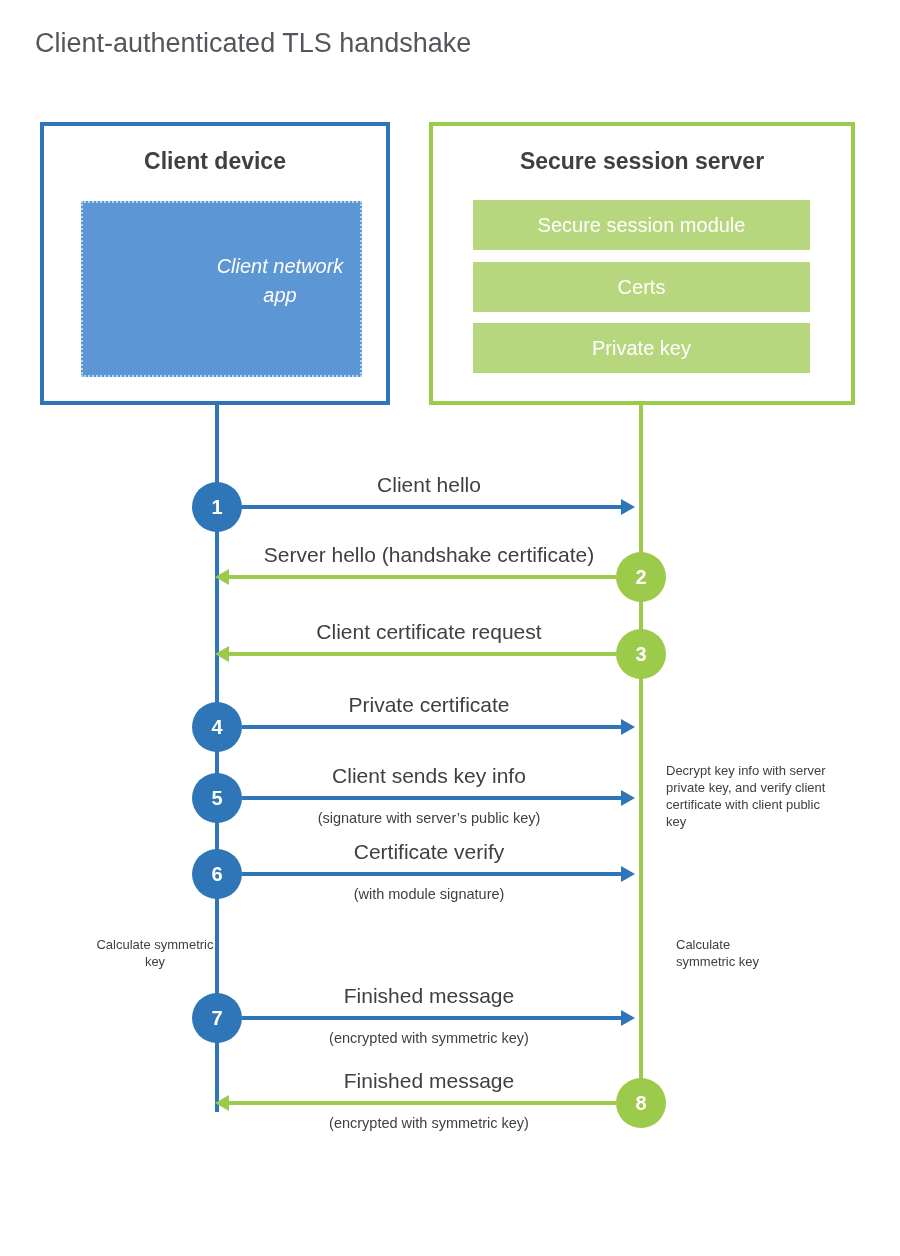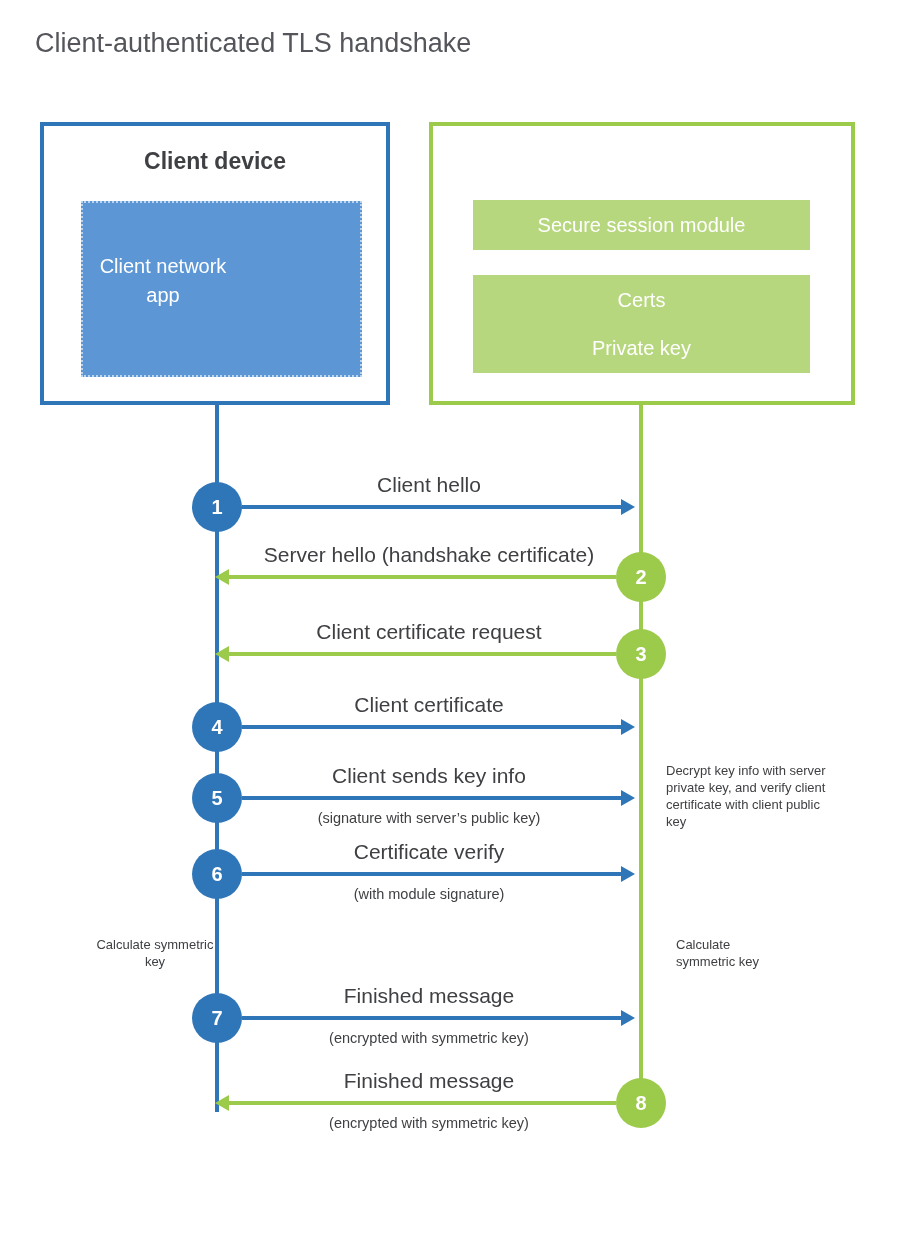--- a/index.html
+++ b/index.html
@@ -12,29 +12,29 @@
     font-size:27px;font-weight:300;color:var(--text-gray);
   }
   
   .actor{position:absolute;top:122px;height:283px;background:#fff;box-sizing:border-box;}
   .client-box{left:40px;width:350px;border:4px solid var(--blue);}
   .server-box{left:429px;width:426px;border:4px solid var(--green);}
   .box-title{margin-top:22px;text-align:center;font-size:23px;font-weight:700;color:var(--text-dark);}
   .client-app{
     position:absolute;left:37px;top:75px;width:281px;height:176px;
     background:var(--blue-fill);border:2px dotted #BCD5EF;box-sizing:border-box;
-    display:flex;align-items:center;justify-content:flex-start;text-align:center;
-    color:#fff;font-size:20px;padding-bottom:16px;
+    display:flex;align-items:center;justify-content:flex-end;text-align:center;
+    color:#fff;font-size:20px;padding-bottom:16px;font-style:italic;
   }
   .client-app span{display:block;width:160px;line-height:1.45;}
   .bar{
     position:absolute;left:40px;width:337px;height:50px;background:var(--green-fill);
     color:#fff;font-size:20px;display:flex;align-items:center;justify-content:center;
   }
-  .bar1{top:74px}.bar2{top:149px}.bar3{top:197px}
+  .bar1{top:74px}.bar2{top:136px}.bar3{top:197px}
   
   .lifeline{position:absolute;top:405px;width:4px;height:707px;}
   .client-lifeline{left:215px;background:var(--blue);}
   .server-lifeline{left:639px;background:var(--green);}
   
   .step{position:absolute;left:192px;width:474px;height:100px;}
   .s1{top:457px}.s2{top:527px}.s3{top:604px}.s4{top:677px}
   .s5{top:748px}.s6{top:824px}.s7{top:968px}.s8{top:1053px}
   .badge{
     position:absolute;top:25px;width:50px;height:50px;border-radius:50%;
@@ -65,20 +65,21 @@
   <div class="page-title">Client-authenticated TLS handshake</div>
 
   <div class="actor client-box">
     <div class="box-title">Client device</div>
     <div class="client-app">
       <span>Client network app</span>
     </div>
   </div>
 
   <div class="actor server-box">
+    <div class="box-title">Secure session server</div>
     <div class="bar bar1">Secure session module</div>
     <div class="bar bar2">Certs</div>
     <div class="bar bar3">Private key</div>
   </div>
 
   <div class="lifeline client-lifeline"></div>
   <div class="lifeline server-lifeline"></div>
 
   <div class="step s1 from-client">
     <div class="badge">1</div>
@@ -101,21 +102,21 @@
     <div class="shaft"></div>
     <div class="head"></div>
     <div class="lbl">Client certificate request</div>
     <div class="sub"></div>
   </div>
 
   <div class="step s4 from-client">
     <div class="badge">4</div>
     <div class="shaft"></div>
     <div class="head"></div>
-    <div class="lbl">Client certificate</div>
+    <div class="lbl">Private certificate</div>
     <div class="sub"></div>
   </div>
 
   <div class="step s5 from-client">
     <div class="badge">5</div>
     <div class="shaft"></div>
     <div class="head"></div>
     <div class="lbl">Client sends key info</div>
     <div class="sub">(signature with server’s public key)</div>
   </div>

